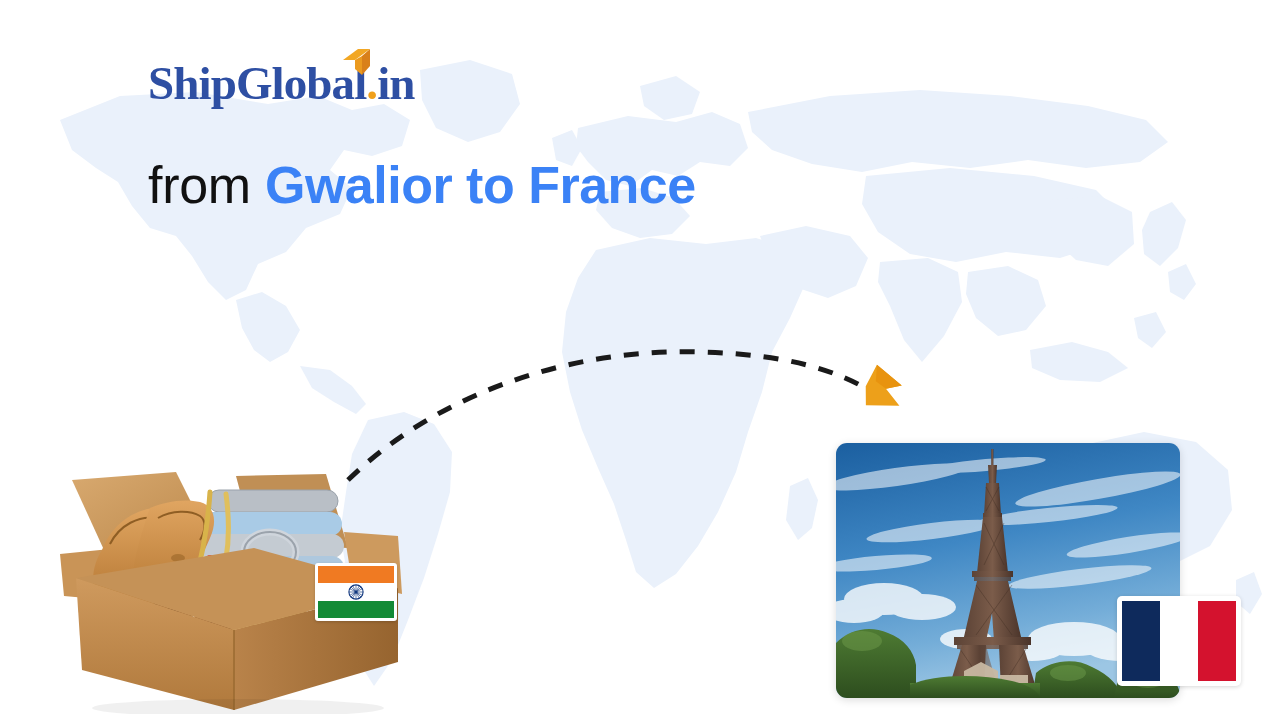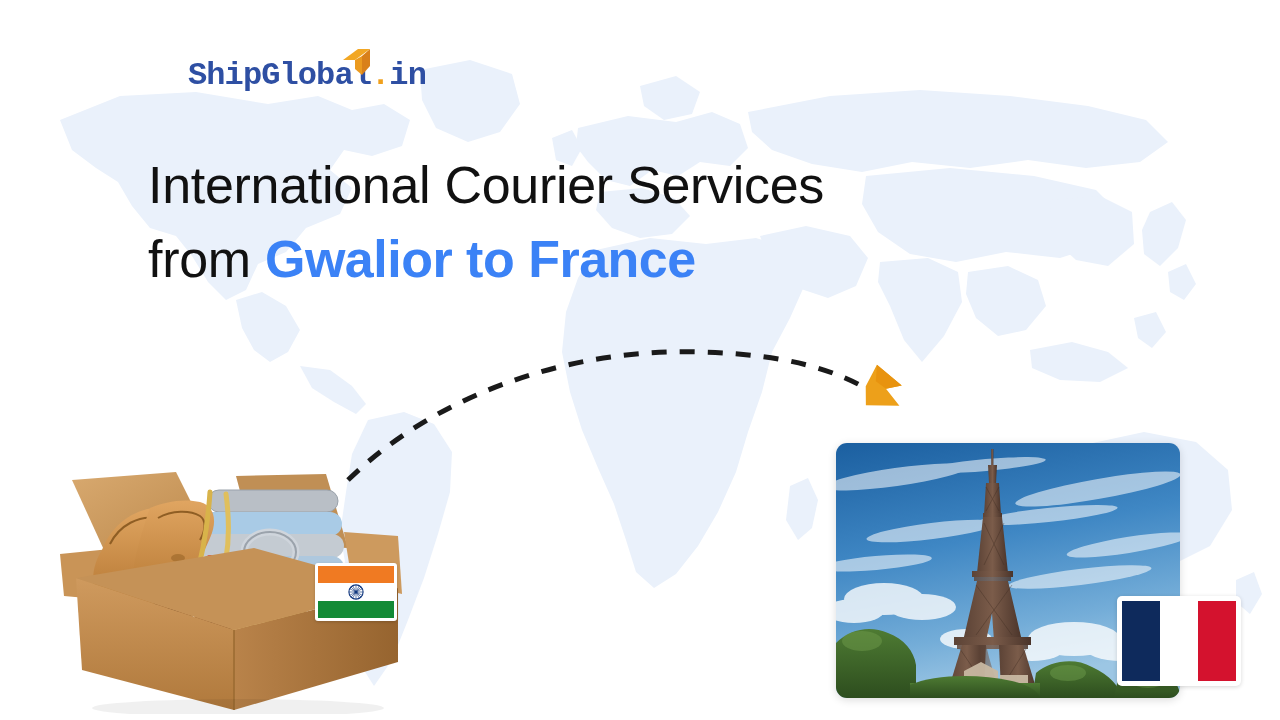--- a/index.html
+++ b/index.html
@@ -33,28 +33,27 @@
   
   .logo {
     position: absolute;
     left: 148px;
     top: 60px;
     z-index: 5;
     display: flex;
     align-items: flex-start;
   }
   .logo-text {
-    font-family: Liberation Mono, monospace;
-    font-size: 32px;
+    font-family: Liberation Serif, serif;
+    font-size: 47px;
     font-weight: bold;
     letter-spacing: -0.9px;
     color: #2e4fa3;
     line-height: 1;
     white-space: nowrap;
-    margin-left: 40px;
   }
   .logo-dot { color: #f0a01c; }
   .logo-mark {
     position: absolute;
     left: 189px;
     top: -13px;
     width: 34px;
     height: 34px;
   }
 
@@ -241,21 +240,20 @@
     <span class="logo-mark">
       <svg viewBox="0 0 34 34" aria-hidden="true">
         <polygon points="6,13 21,2 33,2 18,13" fill="#f2a724"></polygon>
         <polygon points="33,2 33,19 25,28 25,9" fill="#d9801a"></polygon>
         <polygon points="18,13 25,9 25,28 18,22" fill="#eb9a1f"></polygon>
       </svg>
     </span>
   </div>
 
   <h1 class="headline">
-    <span class="line1">International Courier Services</span>
     <span class="line2">
       <span>from </span><span class="hl-accent">Gwalior to France</span>
     </span>
   </h1>
 
   <div class="route">
     <svg viewBox="0 0 1280 720" aria-hidden="true">
       <path d="M348 480 C 430 400, 560 348, 700 352 C 790 354, 840 372, 872 392" fill="none" stroke="#1a1a1a" stroke-width="5" stroke-linecap="butt" stroke-dasharray="15 13"></path>
       <g transform="translate(872,380) rotate(18)">
         <polygon points="0,-16 30,-4 16,4 34,16 2,26 -4,8" fill="#eda01a"></polygon>

